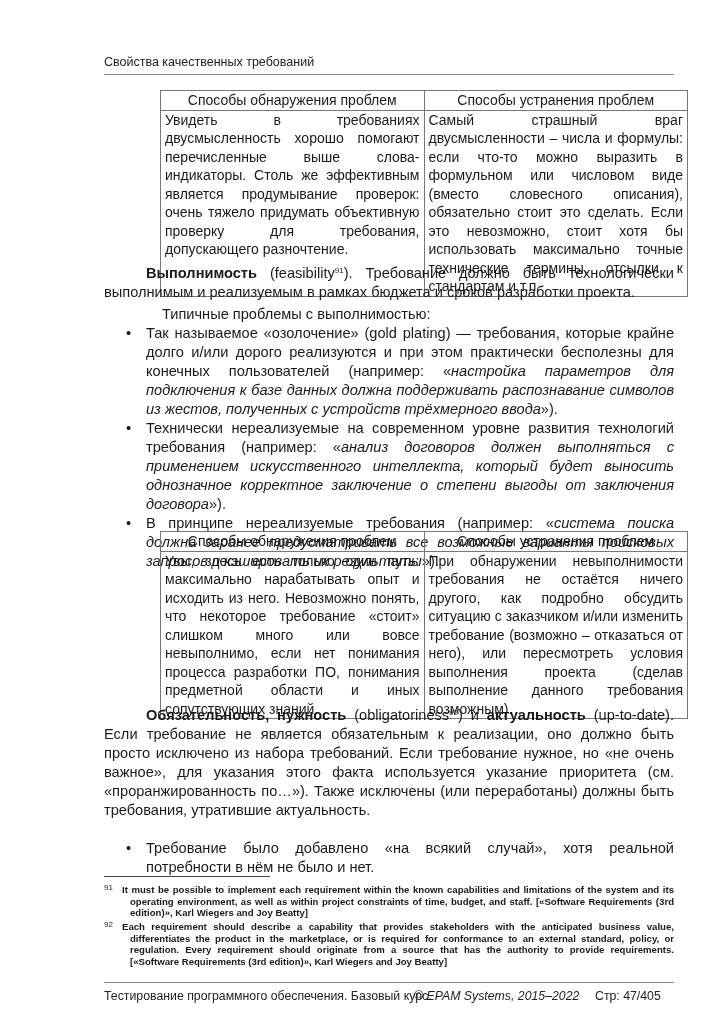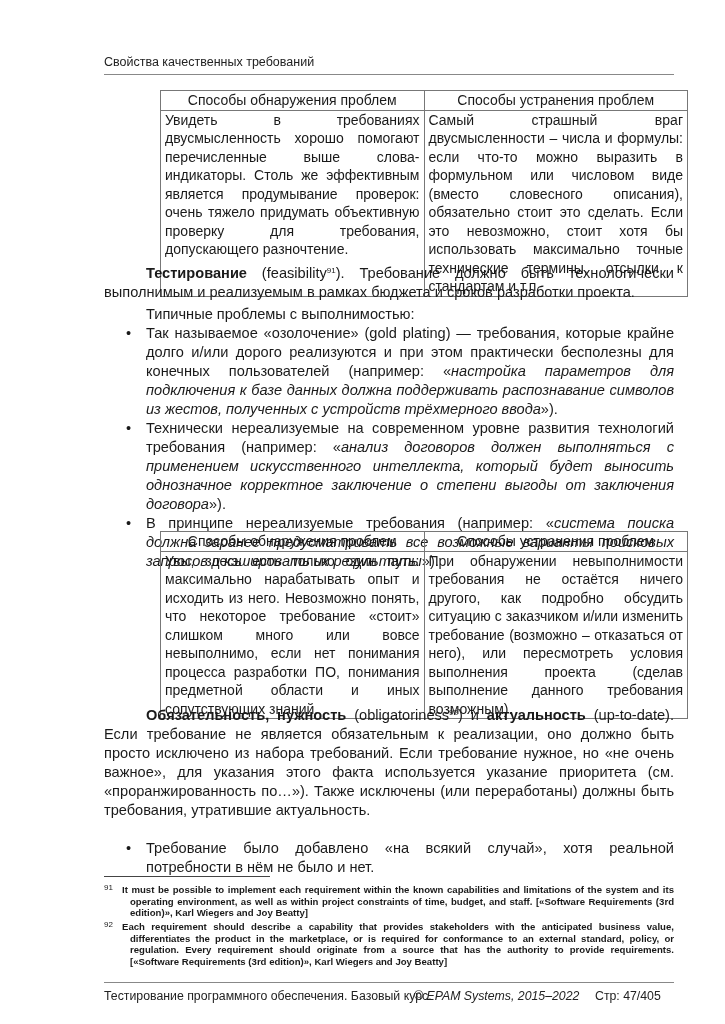--- a/index.html
+++ b/index.html
@@ -56,23 +56,23 @@
       <th>Способы обнаружения проблем</th>
       <th>Способы устранения проблем</th>
     </tr>
     <tr>
       <td>Увидеть в требованиях двусмысленность хорошо помогают перечисленные выше слова-индикаторы. Столь же эффективным является продумывание проверок: очень тяжело придумать объективную проверку для требования, допускающего разночтение.</td>
       <td>Самый страшный враг двусмысленности – числа и формулы: если что-то можно выразить в формульном или числовом виде (вместо словесного описания), обязательно стоит это сделать. Если это невозможно, стоит хотя бы использовать максимально точные технические термины, отсылки к стандартам и т.п.</td>
     </tr>
   </tbody>
     </table>
 
-  <div class="para indent-first" style="top:246px;"><b>Тестирование</b><span> (feasibility</span><sup>91</sup><span>). Требование должно быть технологически выполнимым и реализуемым в рамках бюджета и сроков разработки проекта.</span></div>
+  <div class="para indent-first" style="top:246px;"><b>Выполнимость</b><span> (feasibility</span><sup>91</sup><span>). Требование должно быть технологически выполнимым и реализуемым в рамках бюджета и сроков разработки проекта.</span></div>
 
-  <div class="sub-intro" style="top:287px;">Типичные проблемы с выполнимостью:</div>
+  <div class="sub-intro" style="top:287px;margin-left:16px;">Типичные проблемы с выполнимостью:</div>
 
   <ul class="bullets" style="top:306px;">
     <li><span class="bullet">•</span><span>Так называемое «озолочение» (gold plating) — требования, которые крайне долго и/или дорого реализуются и при этом практически бесполезны для конечных пользователей (например: «</span><i>настройка параметров для подключения к базе данных должна поддерживать распознавание символов из жестов, полученных с устройств трёхмерного ввода</i><span>»).</span></li>
     <li><span class="bullet">•</span><span>Технически нереализуемые на современном уровне развития технологий требования (например: «</span><i>анализ договоров должен выполняться с применением искусственного интеллекта, который будет выносить однозначное корректное заключение о степени выгоды от заключения договора</i><span>»).</span></li>
     <li><span class="bullet">•</span><span>В принципе нереализуемые требования (например: «</span><i>система поиска должна заранее предусматривать все возможные варианты поисковых запросов и кэшировать их результаты</i><span>»).</span></li>
   </ul>
 
   <table class="tbl" id="tbl2">
     <tbody>
         <tr>

